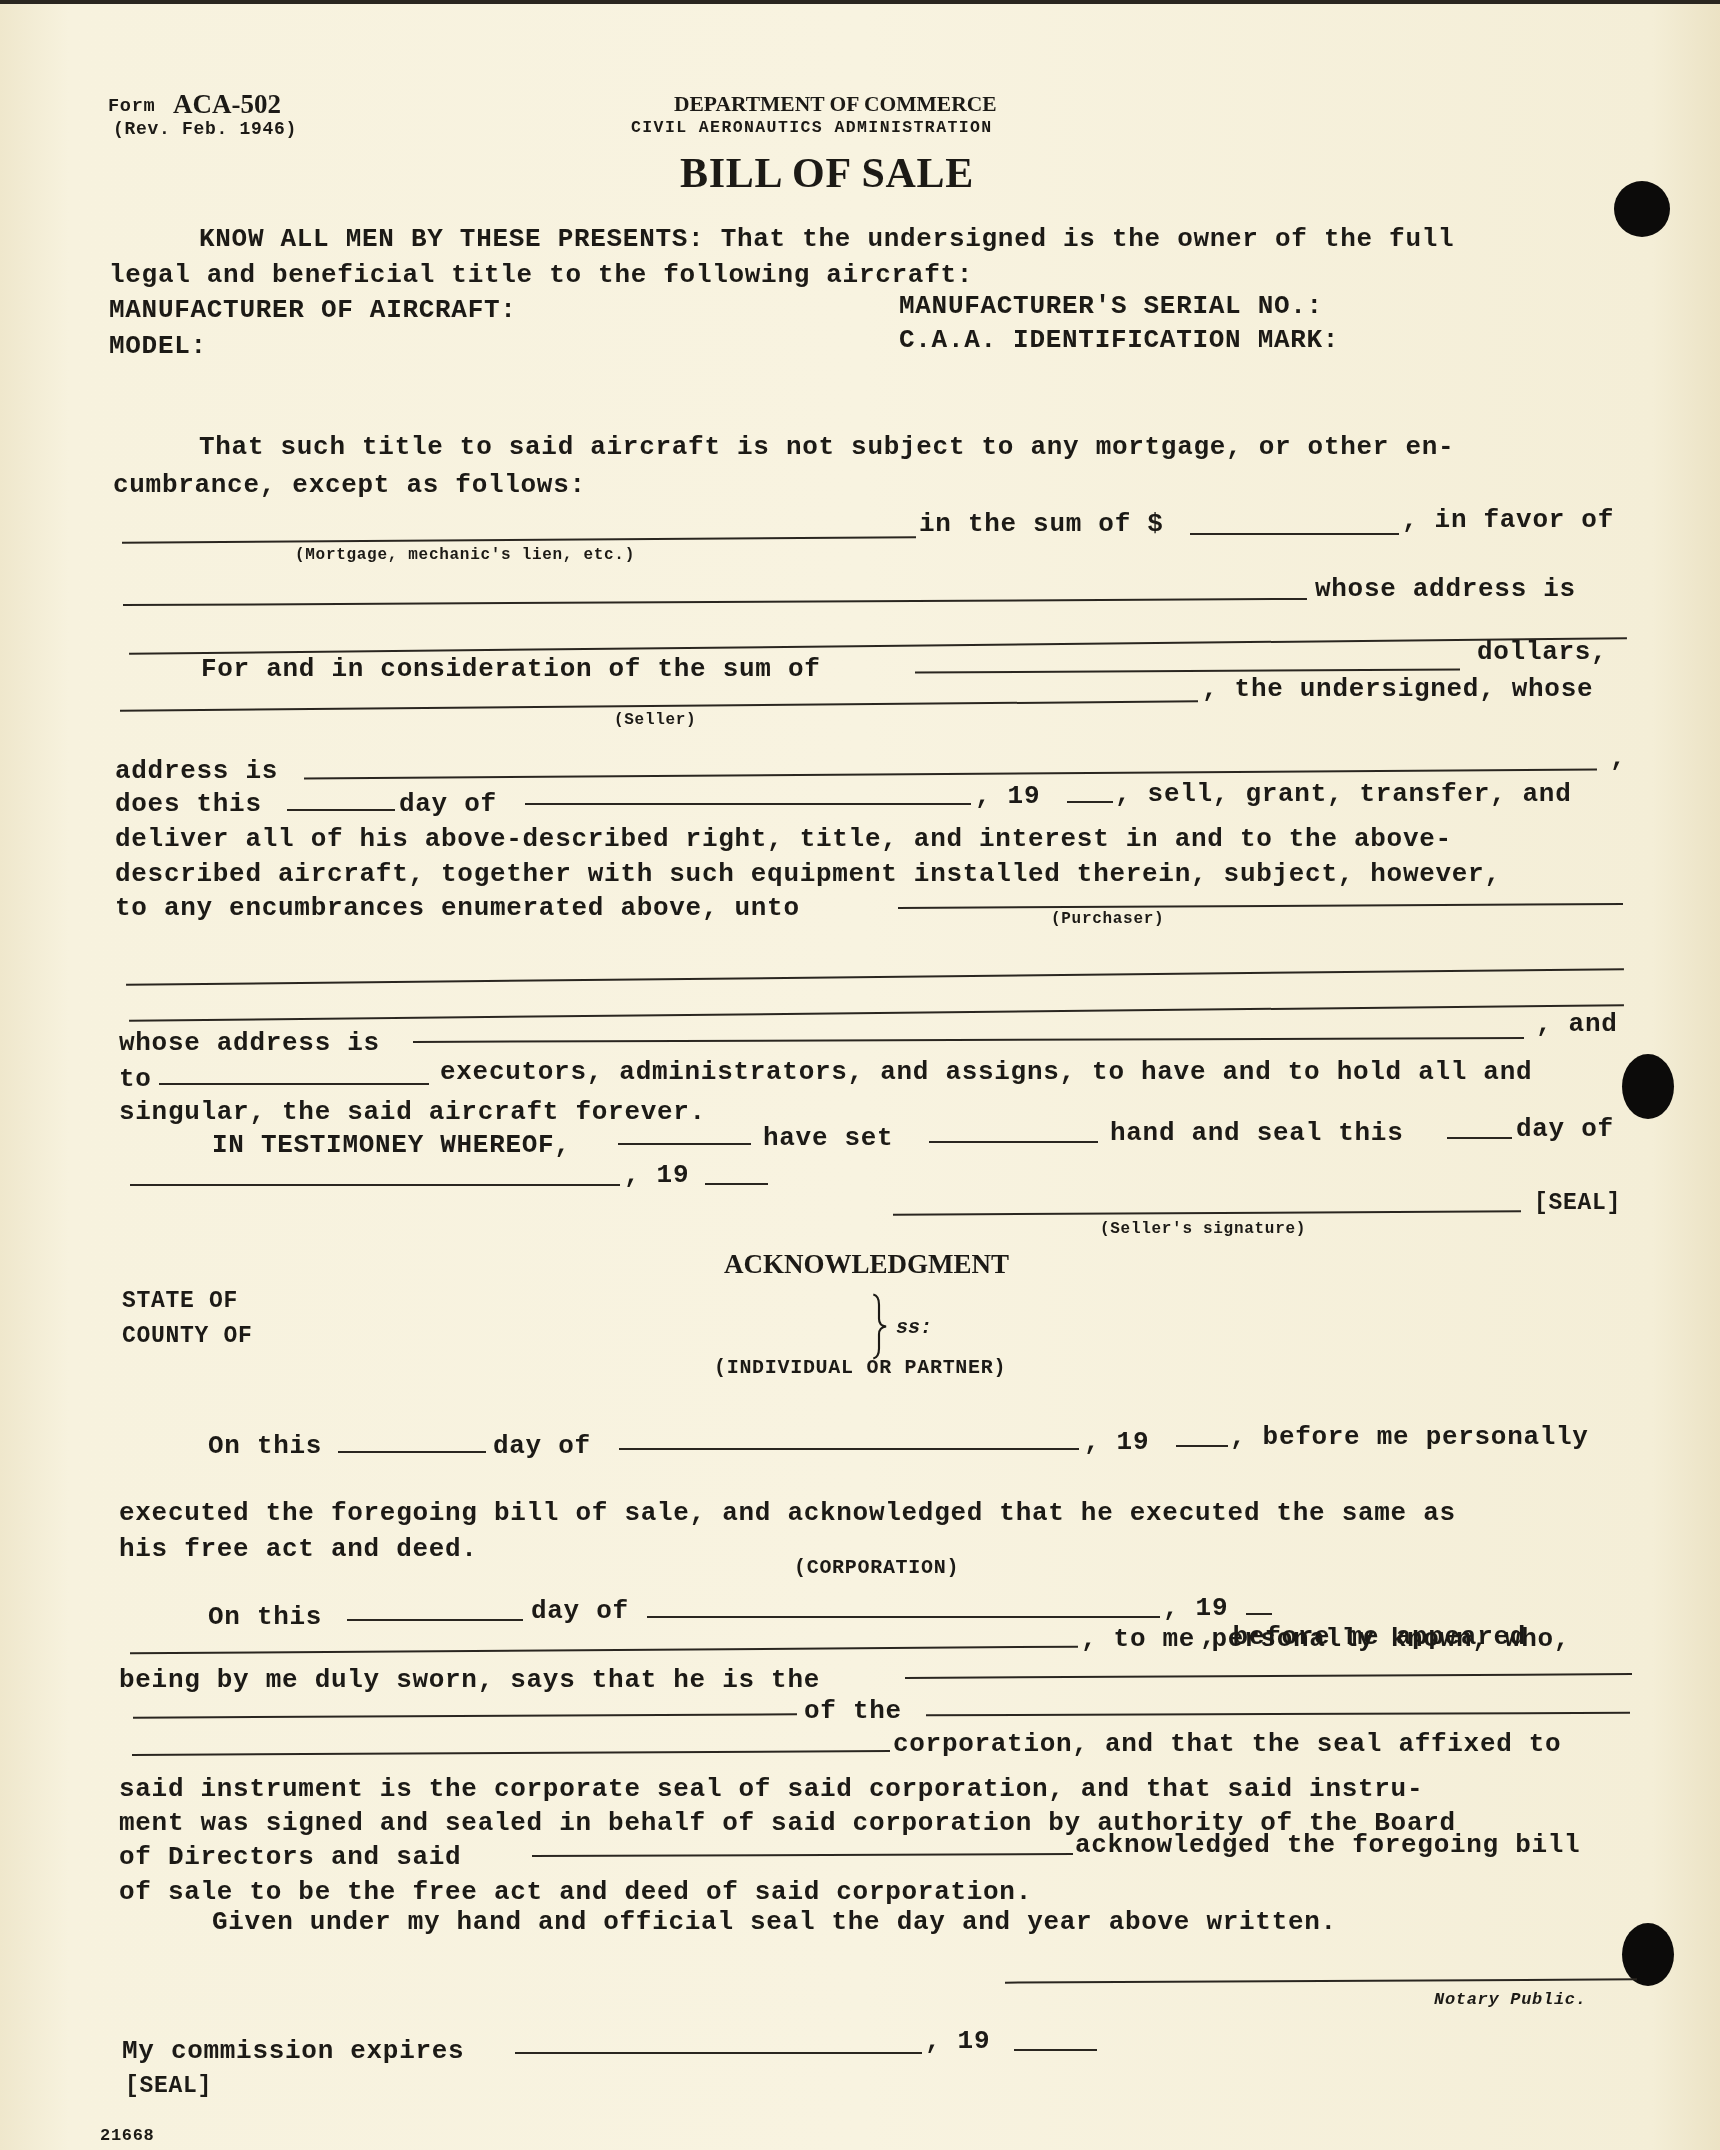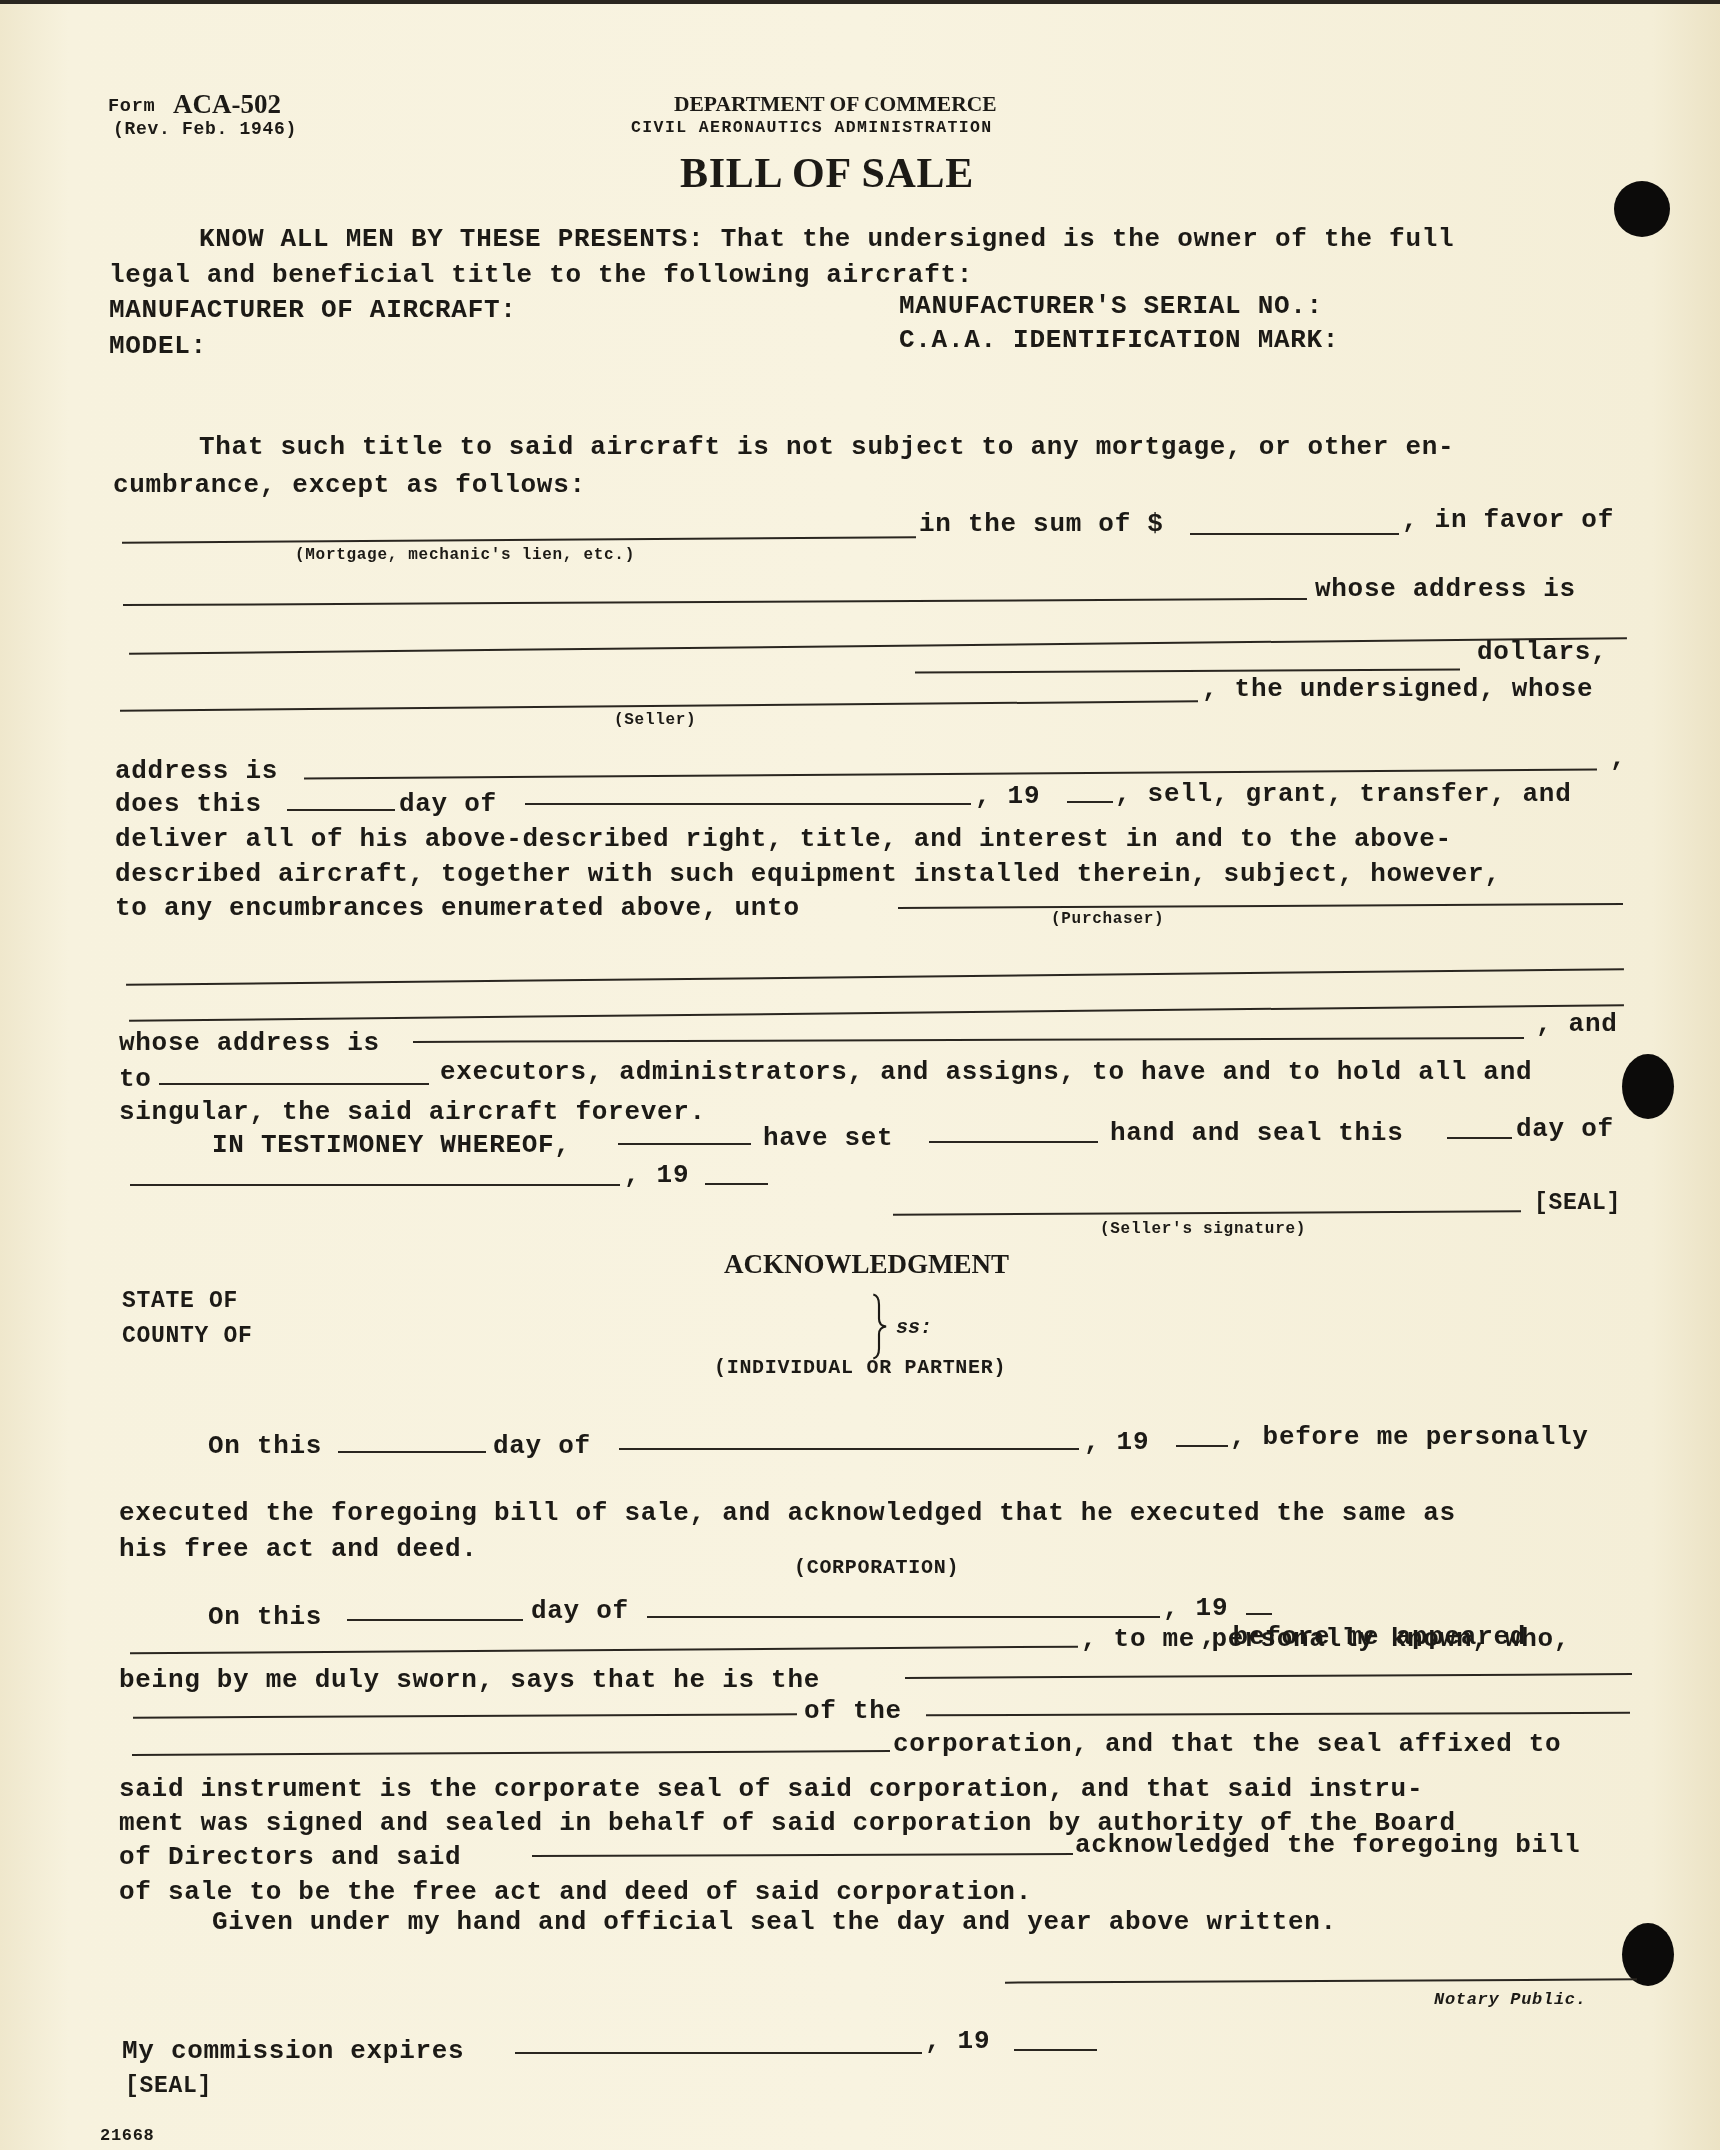--- a/index.html
+++ b/index.html
@@ -62,20 +62,21 @@
   <input class="field" style="left: 1190px; top: 508px; width: 209px;">
   <div class="t body-text" style="left:1402px;top:505px;">, in favor of</div>
   <div class="t tiny" style="left:295px;top:546px;">(Mortgage, mechanic's lien, etc.)</div>
 
   <div class="line" style="left:123px;top:601px;width:1184px;transform:rotate(-0.3deg);"></div>
   <input class="field" style="left: 123px; top: 575px; width: 1183px;">
   <div class="t body-text" style="left:1315px;top:574px;">whose address is</div>
   <div class="line" style="left:129px;top:645px;width:1498px;transform:rotate(-0.6deg);"></div>
   <input class="field" style="left: 129px; top: 618px; width: 1498px;">
 
+  <div class="t body-text" style="left:201px;top:654px;">For and in consideration of the sum of</div>
   <div class="line" style="left:915px;top:670px;width:545px;transform:rotate(-0.3deg);"></div>
   <input class="field" style="left: 915px; top: 644px; width: 545px;">
   <div class="t body-text" style="left:1477px;top:637px;">dollars,</div>
 
   <div class="line" style="left:120px;top:705px;width:1078px;transform:rotate(-0.5deg);"></div>
   <input class="field" style="left: 120px; top: 680px; width: 1075px;">
   <div class="t body-text" style="left:1202px;top:674px;">, the undersigned, whose</div>
   <div class="t tiny" style="left:614px;top:711px;">(Seller)</div>
 
   <div class="t body-text" style="left:115px;top:756px;">address is</div>

